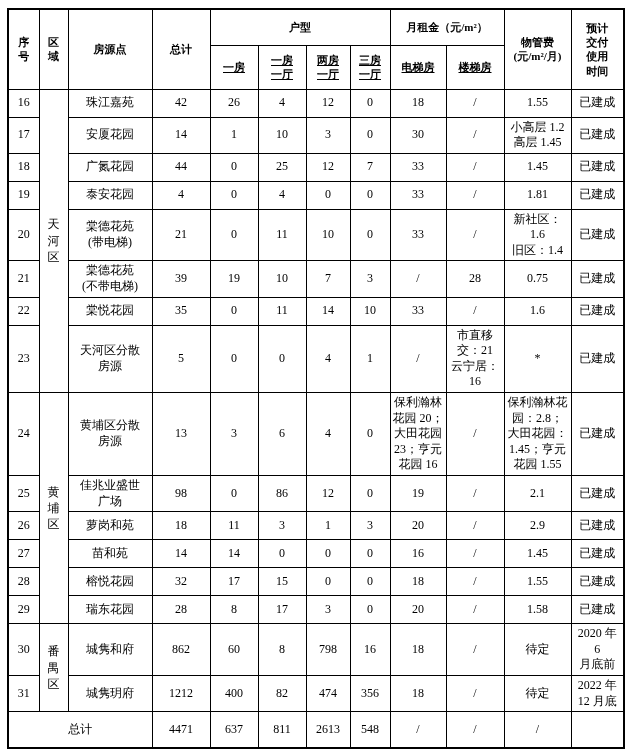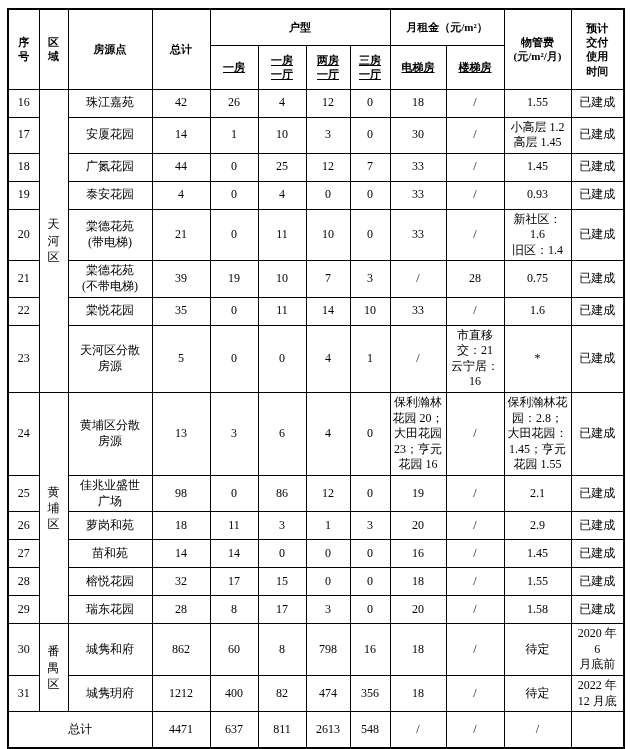--- a/index.html
+++ b/index.html
@@ -138,21 +138,21 @@
         <tr>
           <td>19</td>
           <td>泰安花园</td>
           <td>4</td>
           <td>0</td>
           <td>4</td>
           <td>0</td>
           <td>0</td>
           <td>33</td>
           <td>/</td>
-          <td>0.93</td>
+          <td>1.81</td>
           <td>已建成</td>
         </tr>
         <tr>
           <td>20</td>
           <td>棠德花苑
 (带电梯)</td>
           <td>21</td>
           <td>0</td>
           <td>11</td>
           <td>10</td>

